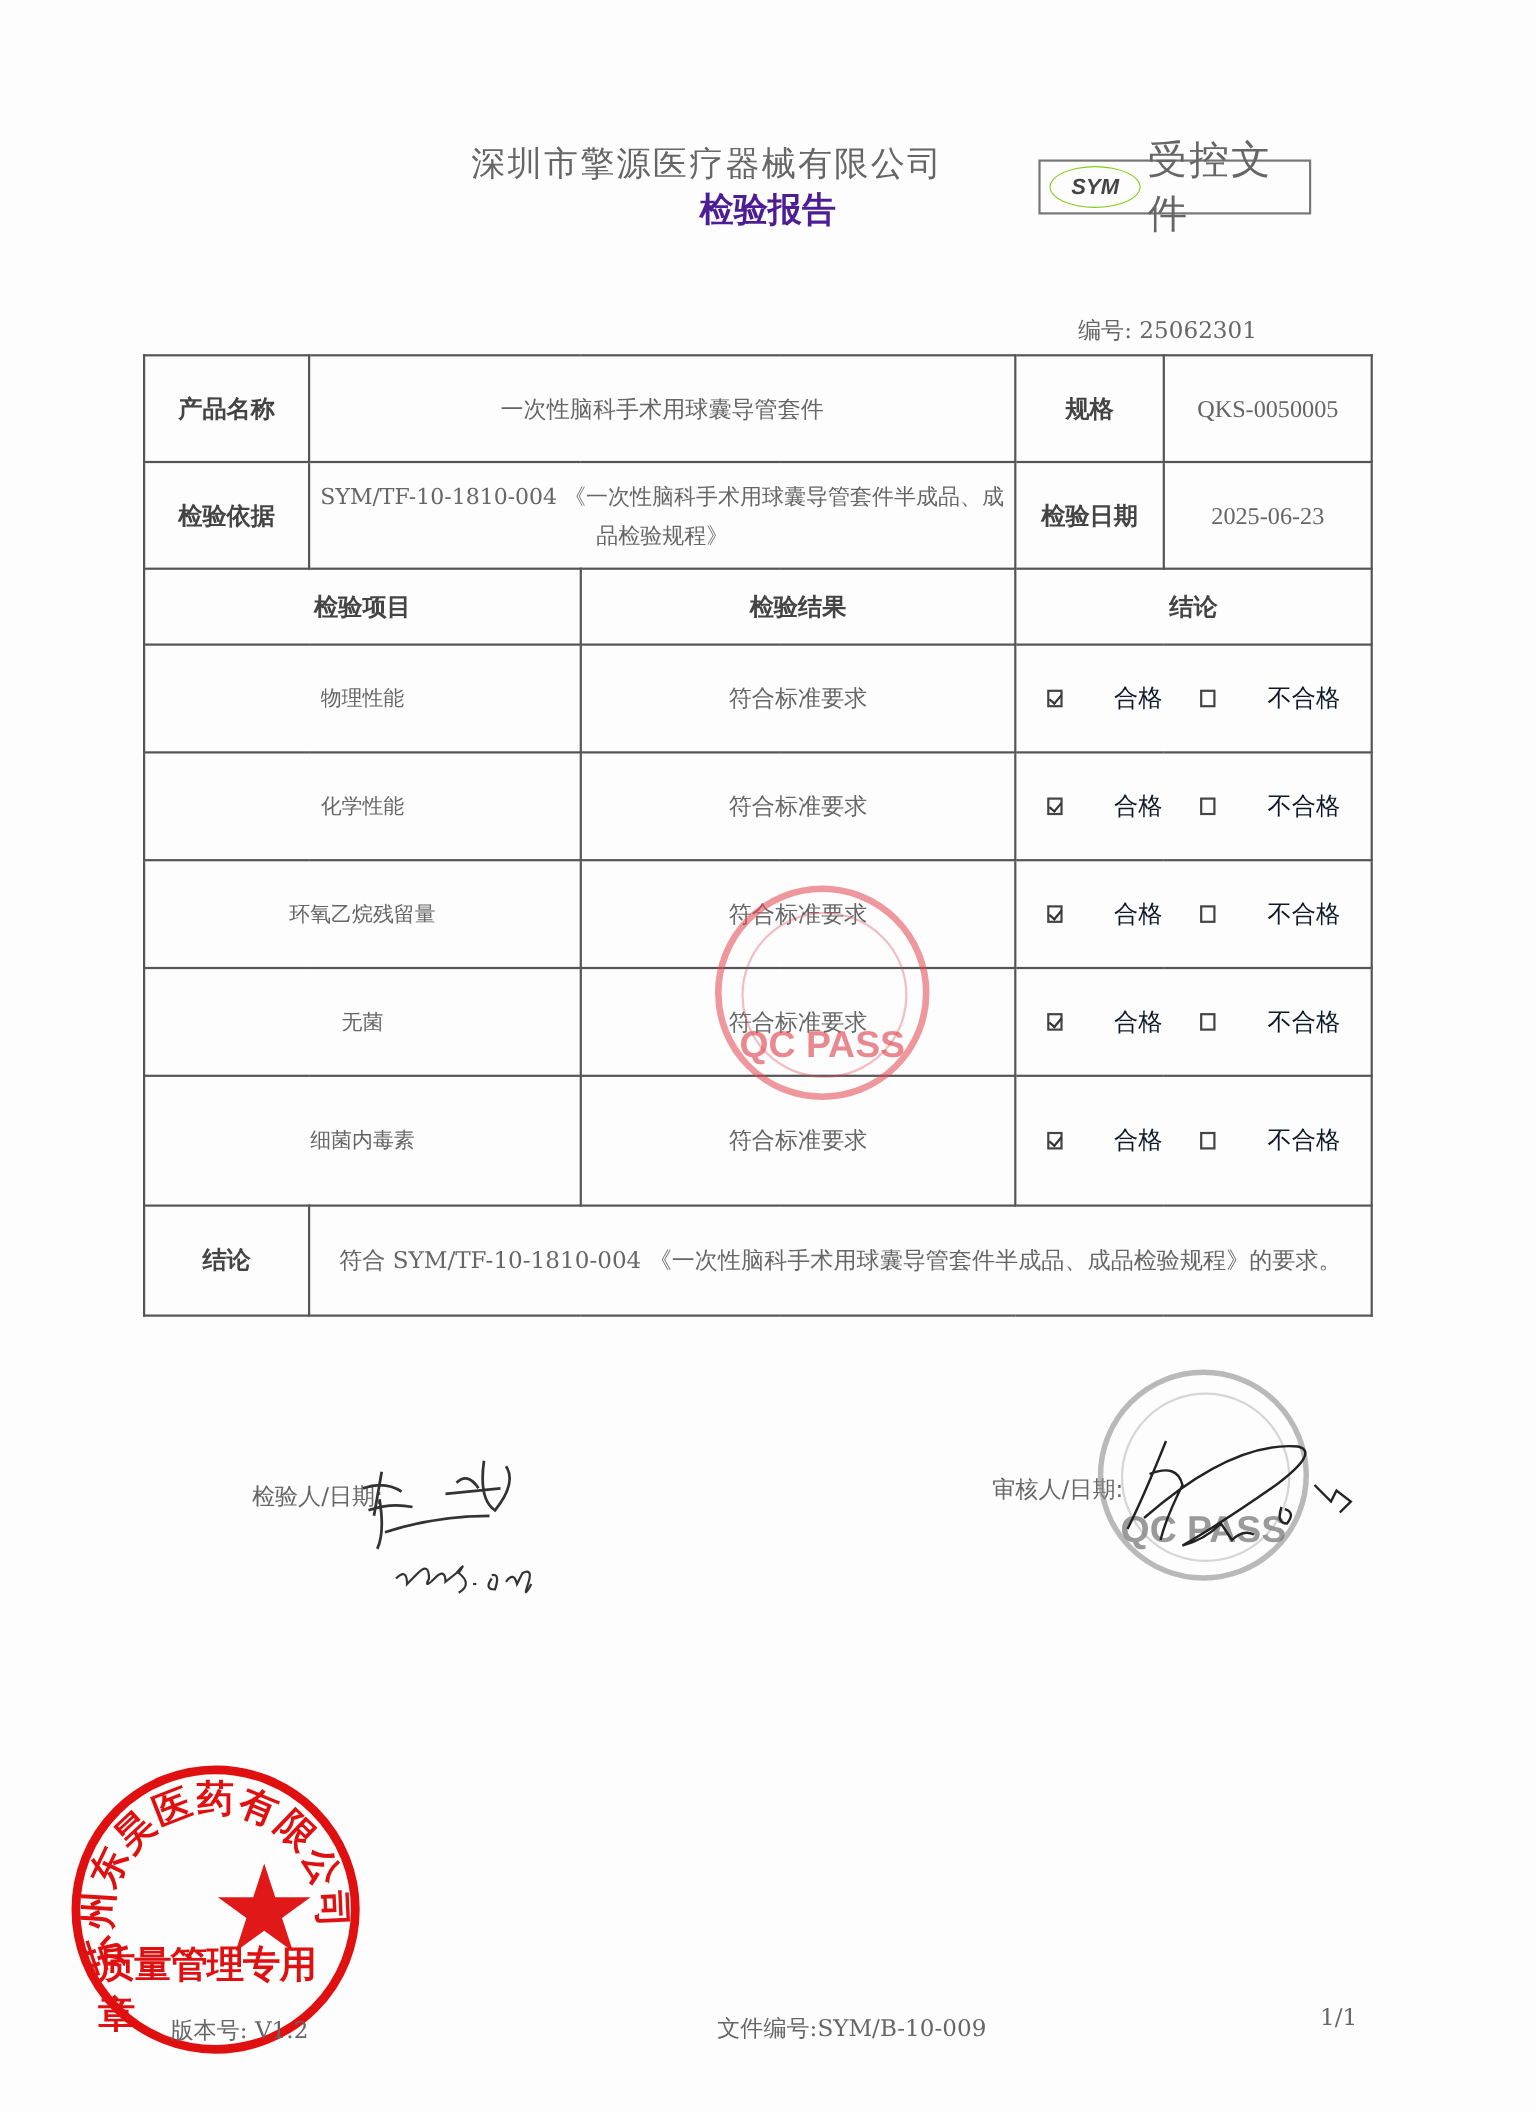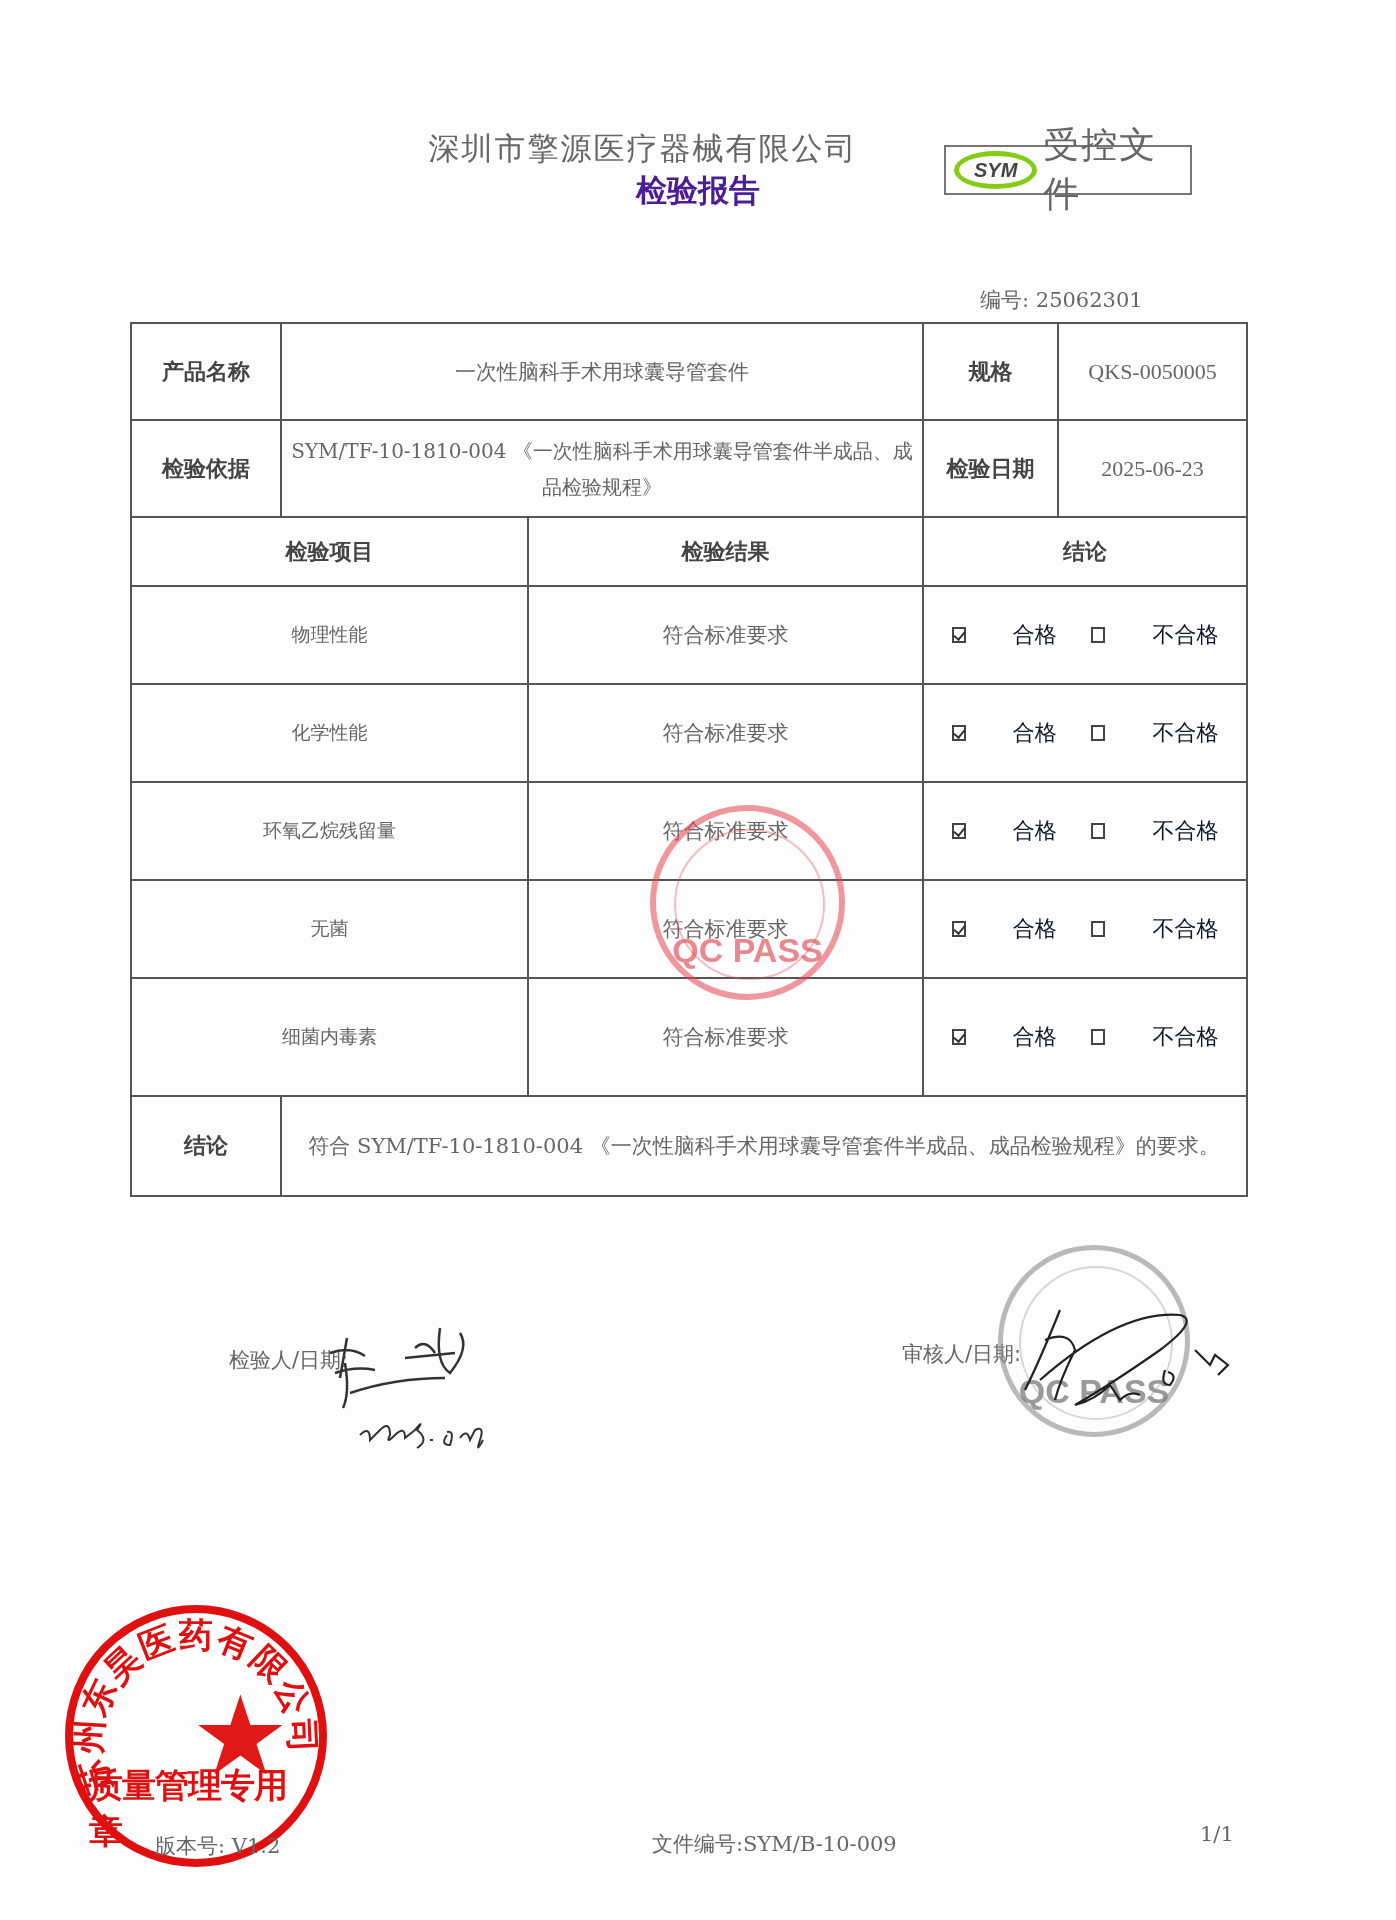--- a/index.html
+++ b/index.html
@@ -2,21 +2,21 @@
 <html><head>
 <meta charset="utf-8">
 <style>
   html, body { margin:0; padding:0; }
   body { width:1396px; height:1920px; background:#fdfdfd; position:relative; overflow:hidden;
          font-family:"DejaVu Sans", sans-serif; color:#555; }
   .abs { position:absolute; }
   .company { left:0; width:1396px; top:128px; text-align:center; font-size:31px; color:#666; letter-spacing:2px; padding-right:110px; box-sizing:border-box; }
   .title { left:0; width:1396px; top:170px; text-align:center; font-size:31px; font-weight:bold; color:#4c1d95; box-sizing:border-box; }
   .controlled { left:944px; top:145px; width:248px; height:50px; border:2px solid #777; display:flex; align-items:center; box-sizing:border-box; padding-left:8px; }
-  .sym-logo { width:86px; height:38px; border:5px solid #84cc16; border-radius:50%; box-sizing:border-box; display:flex; align-items:center; justify-content:center; font-style:italic; font-weight:bold; font-size:20px; color:#444; font-family:"Liberation Sans", sans-serif; }
+  .sym-logo { width:86px; height:38px; border:1px solid #84cc16; border-radius:50%; box-sizing:border-box; display:flex; align-items:center; justify-content:center; font-style:italic; font-weight:bold; font-size:20px; color:#444; font-family:"Liberation Sans", sans-serif; }
   .controlled-text { font-size:36px; color:#666; margin-left:6px; letter-spacing:2px; font-family:"DejaVu Serif", serif; }
   .docno { left:980px; top:286px; font-size:21px; color:#666; font-family:"DejaVu Serif", serif; }
   table.report { position:absolute; left:130px; top:322px; width:1116px; border-collapse:collapse; table-layout:fixed; }
   table.report td { border:2px solid #555; text-align:center; vertical-align:middle; font-size:21px; color:#666; padding:0 6px; }
   .lbl { font-weight:bold; color:#444 !important; font-size:22px !important; }
   .val { font-family:"Liberation Serif", serif; font-size:22px !important; }
   .basis { font-family:"DejaVu Serif", serif; font-size:20px !important; line-height:36px; }
   .hdr { font-weight:bold; color:#444 !important; font-size:22px !important; }
   .item { font-size:19px !important; }
   .concl-opt { display:inline-flex; align-items:center; margin:0 14px; font-size:22px; color:#0f172a;gap:44px; }

